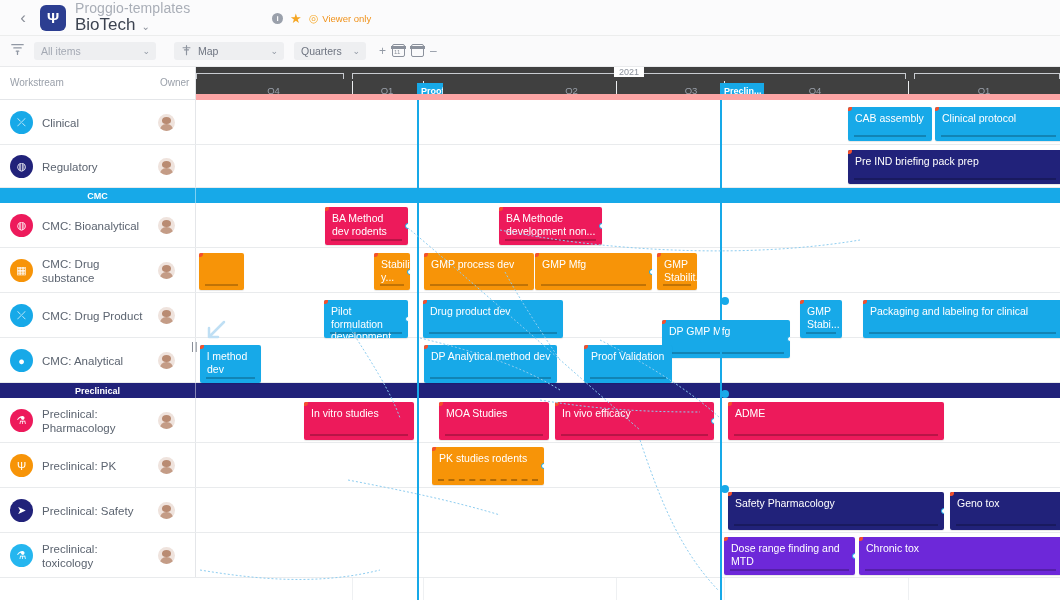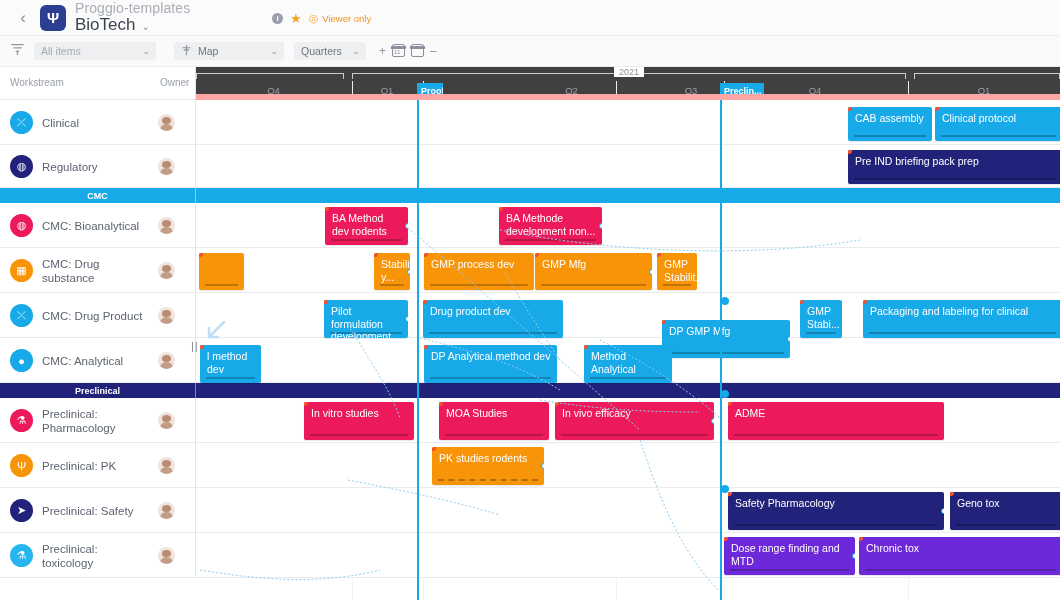--- a/index.html
+++ b/index.html
@@ -381,21 +381,21 @@
       <div class="bar col-orange" style="left: 424px; top: 153px; width: 110px; height: 37px;"><span class="reddot"></span><span>GMP process dev</span><span class="pbar"></span></div>
       <div class="bar col-orange" style="left: 535px; top: 153px; width: 117px; height: 37px;"><span class="reddot"></span><span>GMP Mfg</span><span class="pbar"></span><span class="handle"></span></div>
       <div class="bar col-orange" style="left: 657px; top: 153px; width: 40px; height: 37px;"><span class="reddot"></span><span>GMP Stabilit...</span><span class="pbar"></span></div>
       <div class="bar col-cyan" style="left: 324px; top: 200px; width: 84px; height: 38px;"><span class="reddot"></span><span>Pilot formulation development</span><span class="pbar"></span><span class="handle"></span></div>
       <div class="bar col-cyan" style="left: 423px; top: 200px; width: 140px; height: 38px;"><span class="reddot"></span><span>Drug product dev</span><span class="pbar"></span></div>
       <div class="bar col-cyan" style="left: 662px; top: 200px; width: 128px; height: 38px; margin-top: 20px;"><span class="reddot"></span><span>DP GMP Mfg</span><span class="pbar"></span><span class="handle"></span></div>
       <div class="bar col-cyan" style="left: 800px; top: 200px; width: 42px; height: 38px;"><span class="reddot"></span><span>GMP Stabi...</span><span class="pbar"></span></div>
       <div class="bar col-cyan" style="left: 863px; top: 200px; width: 199px; height: 38px;"><span class="reddot"></span><span>Packaging and labeling for clinical</span><span class="pbar"></span></div>
       <div class="bar col-cyan" style="left: 200px; top: 245px; width: 61px; height: 38px;"><span class="reddot"></span><span>l method dev</span><span class="pbar"></span></div>
       <div class="bar col-cyan" style="left: 424px; top: 245px; width: 133px; height: 38px;"><span class="reddot"></span><span>DP Analytical method dev</span><span class="pbar"></span></div>
-      <div class="bar col-cyan" style="left: 584px; top: 245px; width: 88px; height: 38px;"><span class="reddot"></span><span>Method Analytical</span><span class="pbar"></span></div>
+      <div class="bar col-cyan" style="left: 584px; top: 245px; width: 88px; height: 38px;"><span class="reddot"></span><span>Proof Validation</span><span class="pbar"></span></div>
       <div class="bar col-pink" style="left: 304px; top: 302px; width: 110px; height: 38px;"><span class="reddot"></span><span>In vitro studies</span><span class="pbar"></span></div>
       <div class="bar col-pink" style="left: 427px; top: 302px; width: 110px; height: 38px; margin-left: 12px;"><span class="reddot"></span><span>MOA Studies</span><span class="pbar"></span></div>
       <div class="bar col-pink" style="left: 555px; top: 302px; width: 159px; height: 38px;"><span class="reddot"></span><span>In vivo efficacy</span><span class="pbar"></span><span class="handle"></span></div>
       <div class="bar col-pink" style="left: 728px; top: 302px; width: 216px; height: 38px;"><span class="reddot"></span><span>ADME</span><span class="pbar"></span></div>
       <div class="bar col-orange dashed" style="left: 432px; top: 347px; width: 112px; height: 38px;"><span class="reddot"></span><span>PK studies rodents</span><span class="pbar"></span><span class="handle"></span></div>
       <div class="bar col-navy" style="left: 728px; top: 392px; width: 216px; height: 38px;"><span class="reddot"></span><span>Safety Pharmacology</span><span class="pbar"></span><span class="handle"></span></div>
       <div class="bar col-navy" style="left: 950px; top: 392px; width: 112px; height: 38px;"><span class="reddot"></span><span>Geno tox</span><span class="pbar"></span></div>
       <div class="bar col-skyblue" style="left: 724px; top: 437px; width: 131px; height: 38px;"><span class="reddot"></span><span>Dose range finding and MTD</span><span class="pbar"></span><span class="handle"></span></div>
       <div class="bar col-skyblue" style="left: 859px; top: 437px; width: 203px; height: 38px;"><span class="reddot"></span><span>Chronic tox</span><span class="pbar"></span></div>
       <div class="vline-strong" style="left: 417px;"></div>

